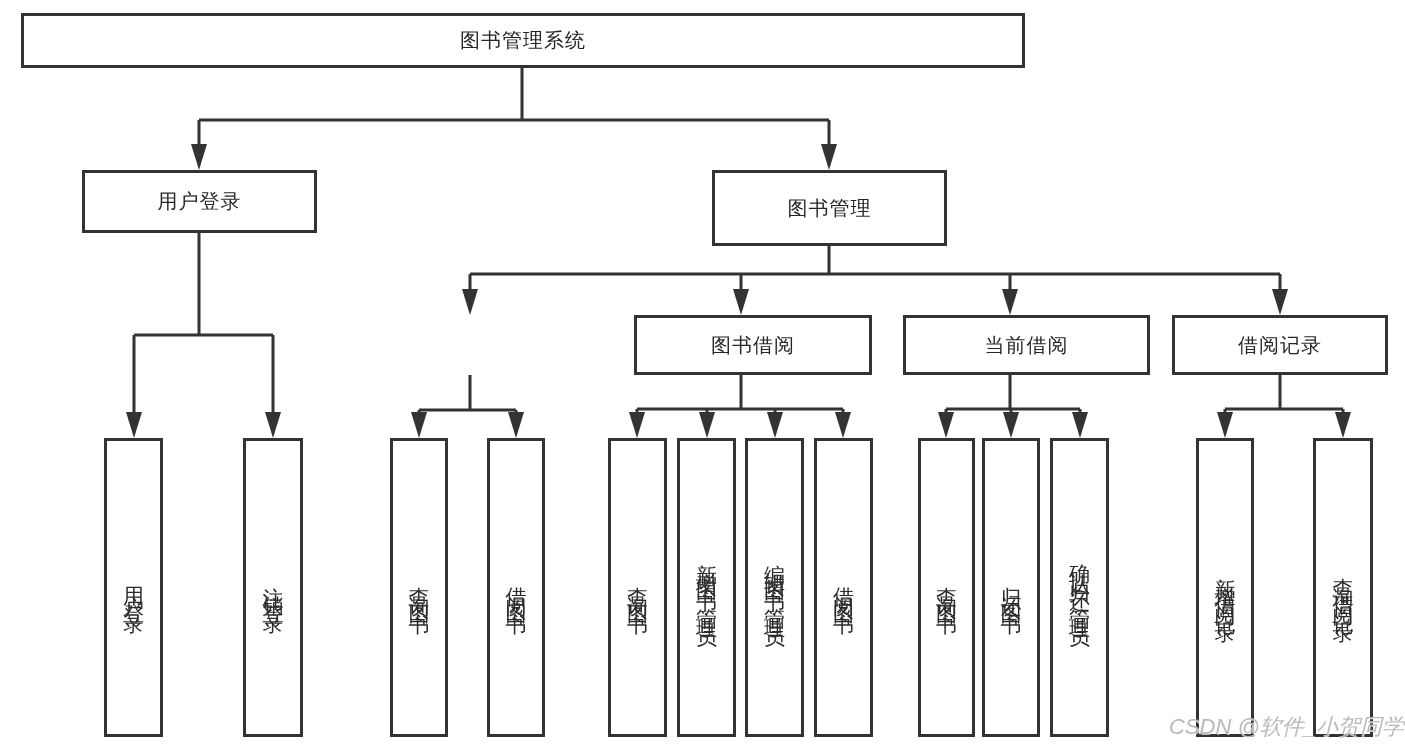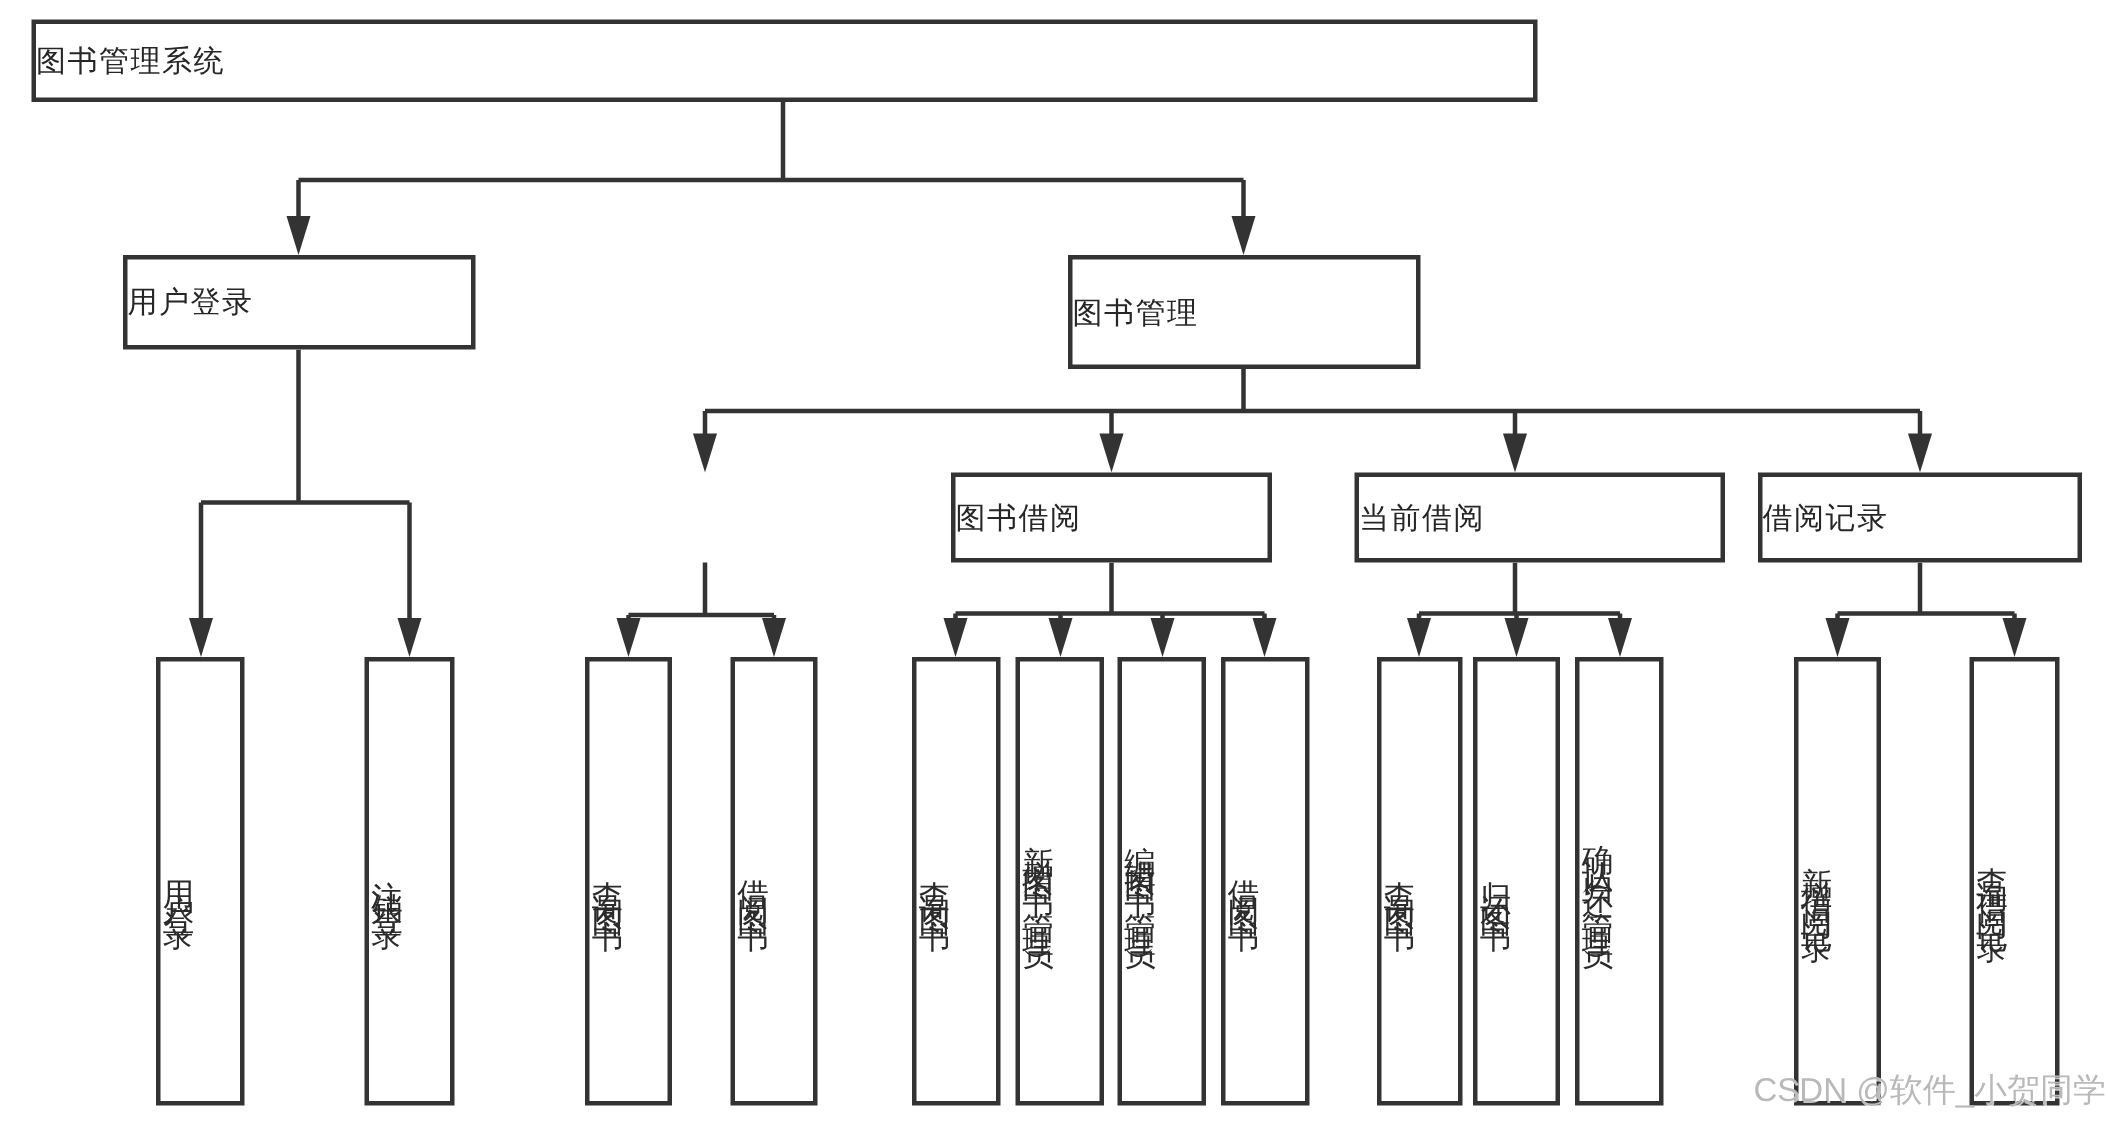--- a/index.html
+++ b/index.html
@@ -11,21 +11,21 @@
     font-family:"Liberation Sans","DejaVu Sans",sans-serif;
   }
   .connector-layer{position:absolute;left:0;top:0;z-index:1;}
   .node{
     position:absolute;
     background:#ffffff;
     border:3px solid #333333;
     box-sizing:border-box;
     display:flex;
     align-items:center;
-    justify-content:flex-start;
+    justify-content:center;
     color:#262626;
     font-size:20px;
     z-index:2;
     letter-spacing:1px;
   }
   .leaf .vtext{
     writing-mode:vertical-lr;
     font-size:21px;
     line-height:1.05;
     letter-spacing:9px;
@@ -34,20 +34,21 @@
   .watermark{
     position:absolute;
     left:1148px;top:712px;
     width:256px;
     text-align:right;
     font-size:22px;
     color:#b9b9b9;
     text-shadow:1px 1px 0 rgba(255,255,255,.7);
     z-index:6;
     white-space:nowrap;
+    font-style:italic;
   }
 </style>
 </head>
 <body>
 
 <div class="canvas">
 
   <svg class="connector-layer" width="1405" height="747" viewBox="0 0 1405 747">
     <g stroke="#333333" stroke-width="3" fill="none">
       <path d="M522 67 V120 M199 120 H829 M199 120 V148 M829 120 V148"></path>
@@ -85,21 +86,21 @@
     <span>图书管理系统</span>
   </div>
 
   <div class="node" style="left:82px;top:170px;width:235px;height:63px">
     <span>用户登录</span>
   </div>
   <div class="node" style="left:712px;top:170px;width:235px;height:76px">
     <span>图书管理</span>
   </div>
 
-  <div class="node" style="left:634px;top:315px;width:214px;height:60px">
+  <div class="node" style="left:634px;top:315px;width:238px;height:60px">
     <span>图书借阅</span>
   </div>
   <div class="node" style="left:903px;top:315px;width:247px;height:60px">
     <span>当前借阅</span>
   </div>
   <div class="node" style="left:1172px;top:315px;width:216px;height:60px">
     <span>借阅记录</span>
   </div>
 
   <div class="node leaf" style="left:104px;top:438px;width:59px;height:299px">

